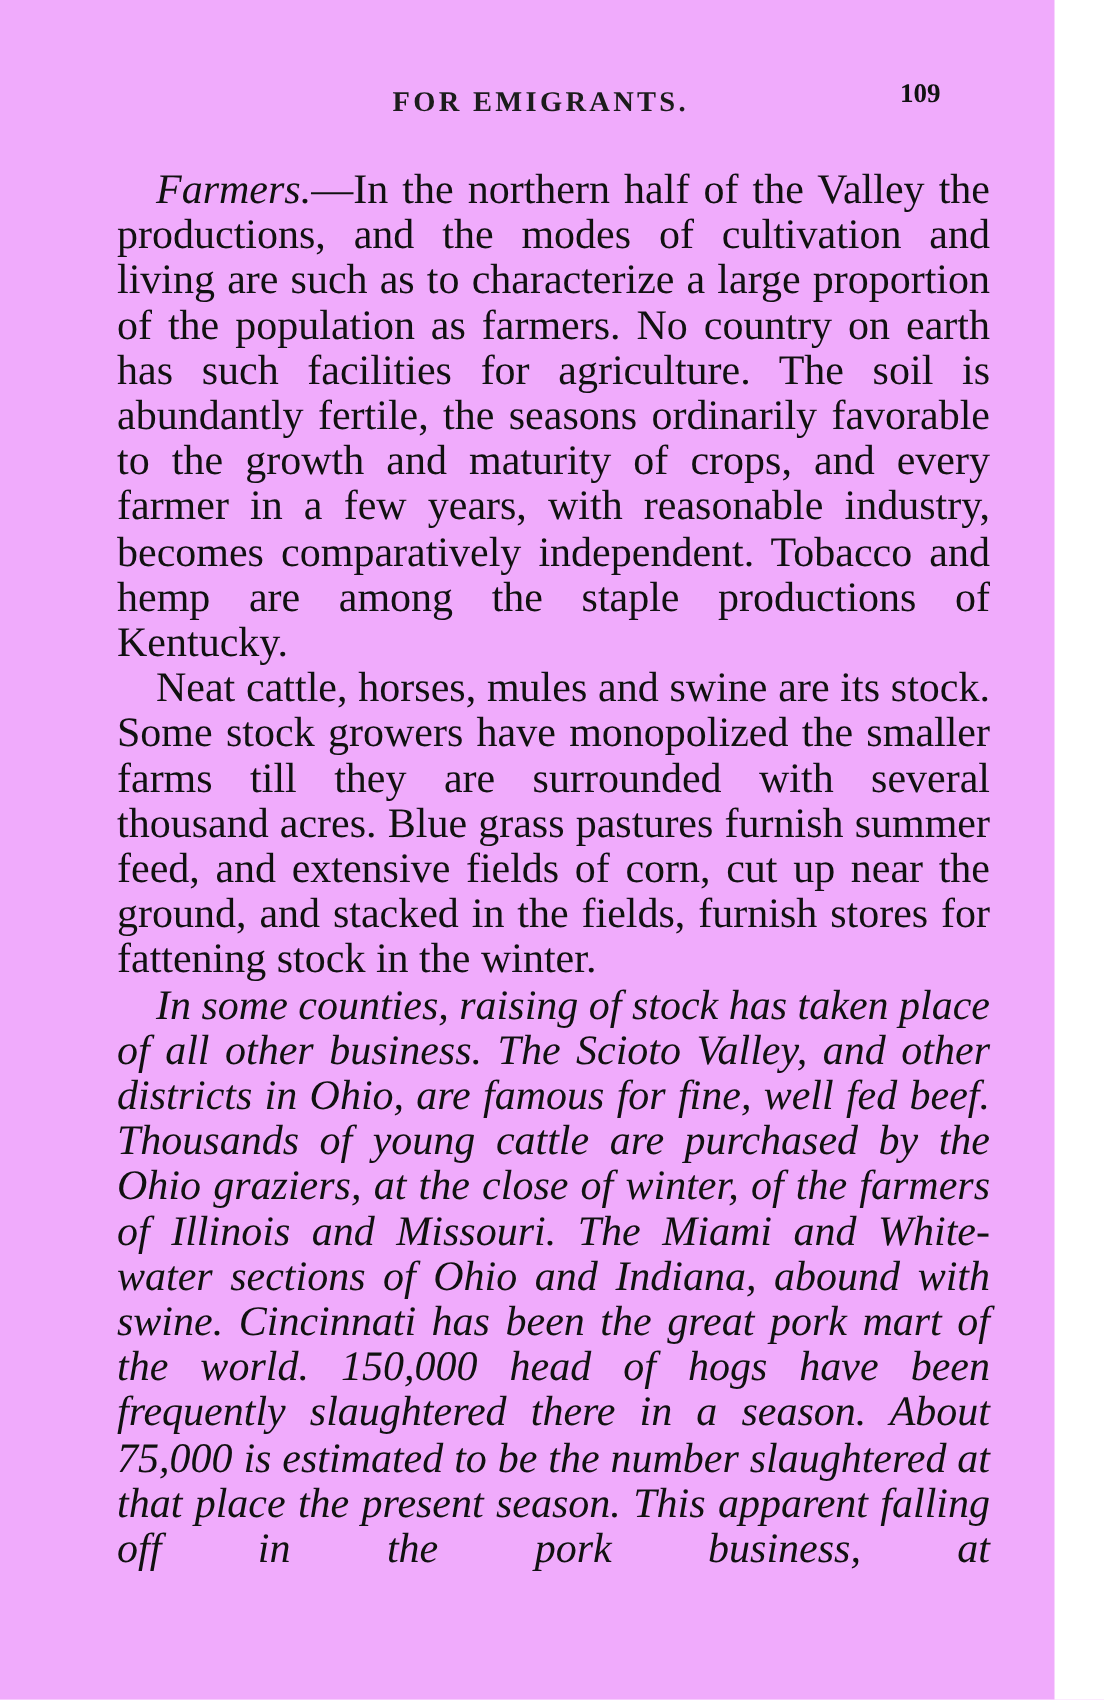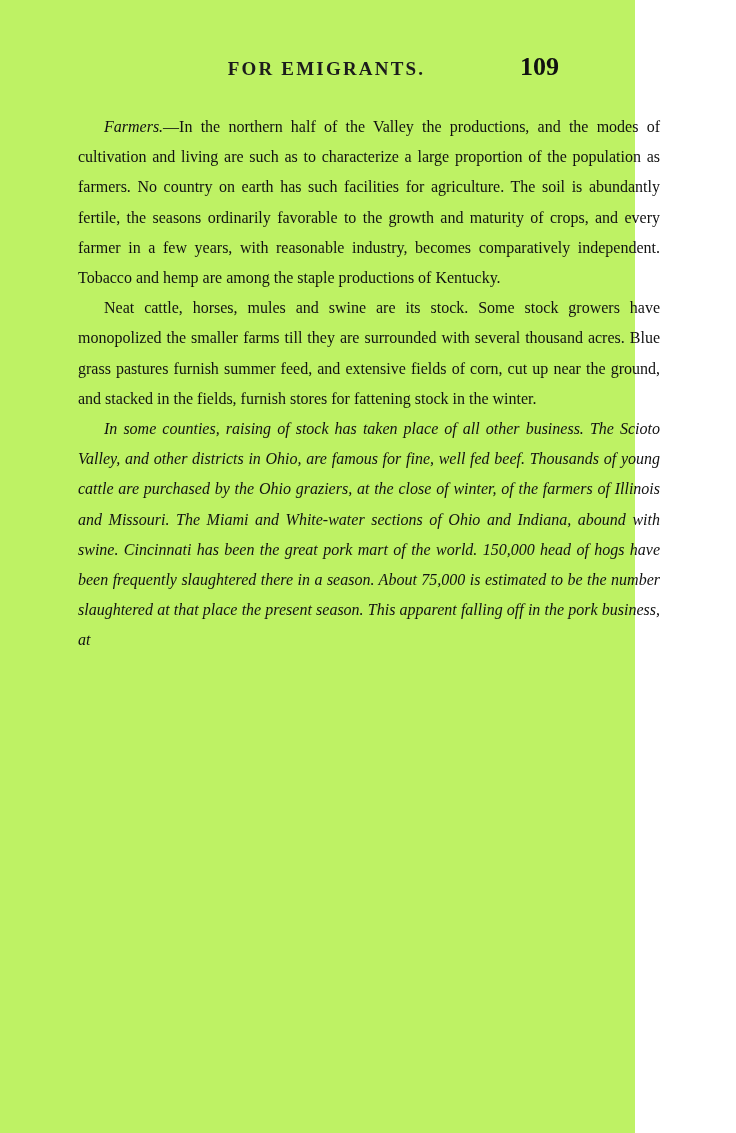--- a/index.html
+++ b/index.html
@@ -9,25 +9,25 @@
   }
   body {
     width: 736px;
     height: 1133px;
     font-family: "Liberation Serif", serif;
     color: #1a1a1a;
     overflow: hidden;
   }
   .page {
     position: relative;
-    width: 635px;
+    width: 703px;
     height: 1133px;
     box-sizing: border-box;
     padding: 0;
-    background: #bef264;
+    background: #f0abfc;
   }
   .page-header {
     position: absolute;
     top: 58px;
     left: 76px;
     right: 76px;
     height: 28px;
   }
   .running-head {
     position: absolute;
@@ -39,30 +39,30 @@
     font-weight: 700;
     letter-spacing: 2.2px;
     color: #1c1c1c;
     padding-left: 18px;
   }
   .folio {
     position: absolute;
     right: 0;
     top: -6px;
     font-family: "Liberation Serif", serif;
-    font-size: 26px;
+    font-size: 18px;
     font-weight: 700;
     color: #111;
   }
   .body-text {
     position: absolute;
     top: 112px;
     left: 78px;
     width: 582px;
-    font-size: 16px;
+    font-size: 28px;
     line-height: 30.2px;
     text-align: justify;
     text-justify: inter-word;
     color: #111;
     -webkit-font-smoothing: antialiased;
   }
   .body-text p {
     margin: 0;
     text-indent: 26px;
   }

